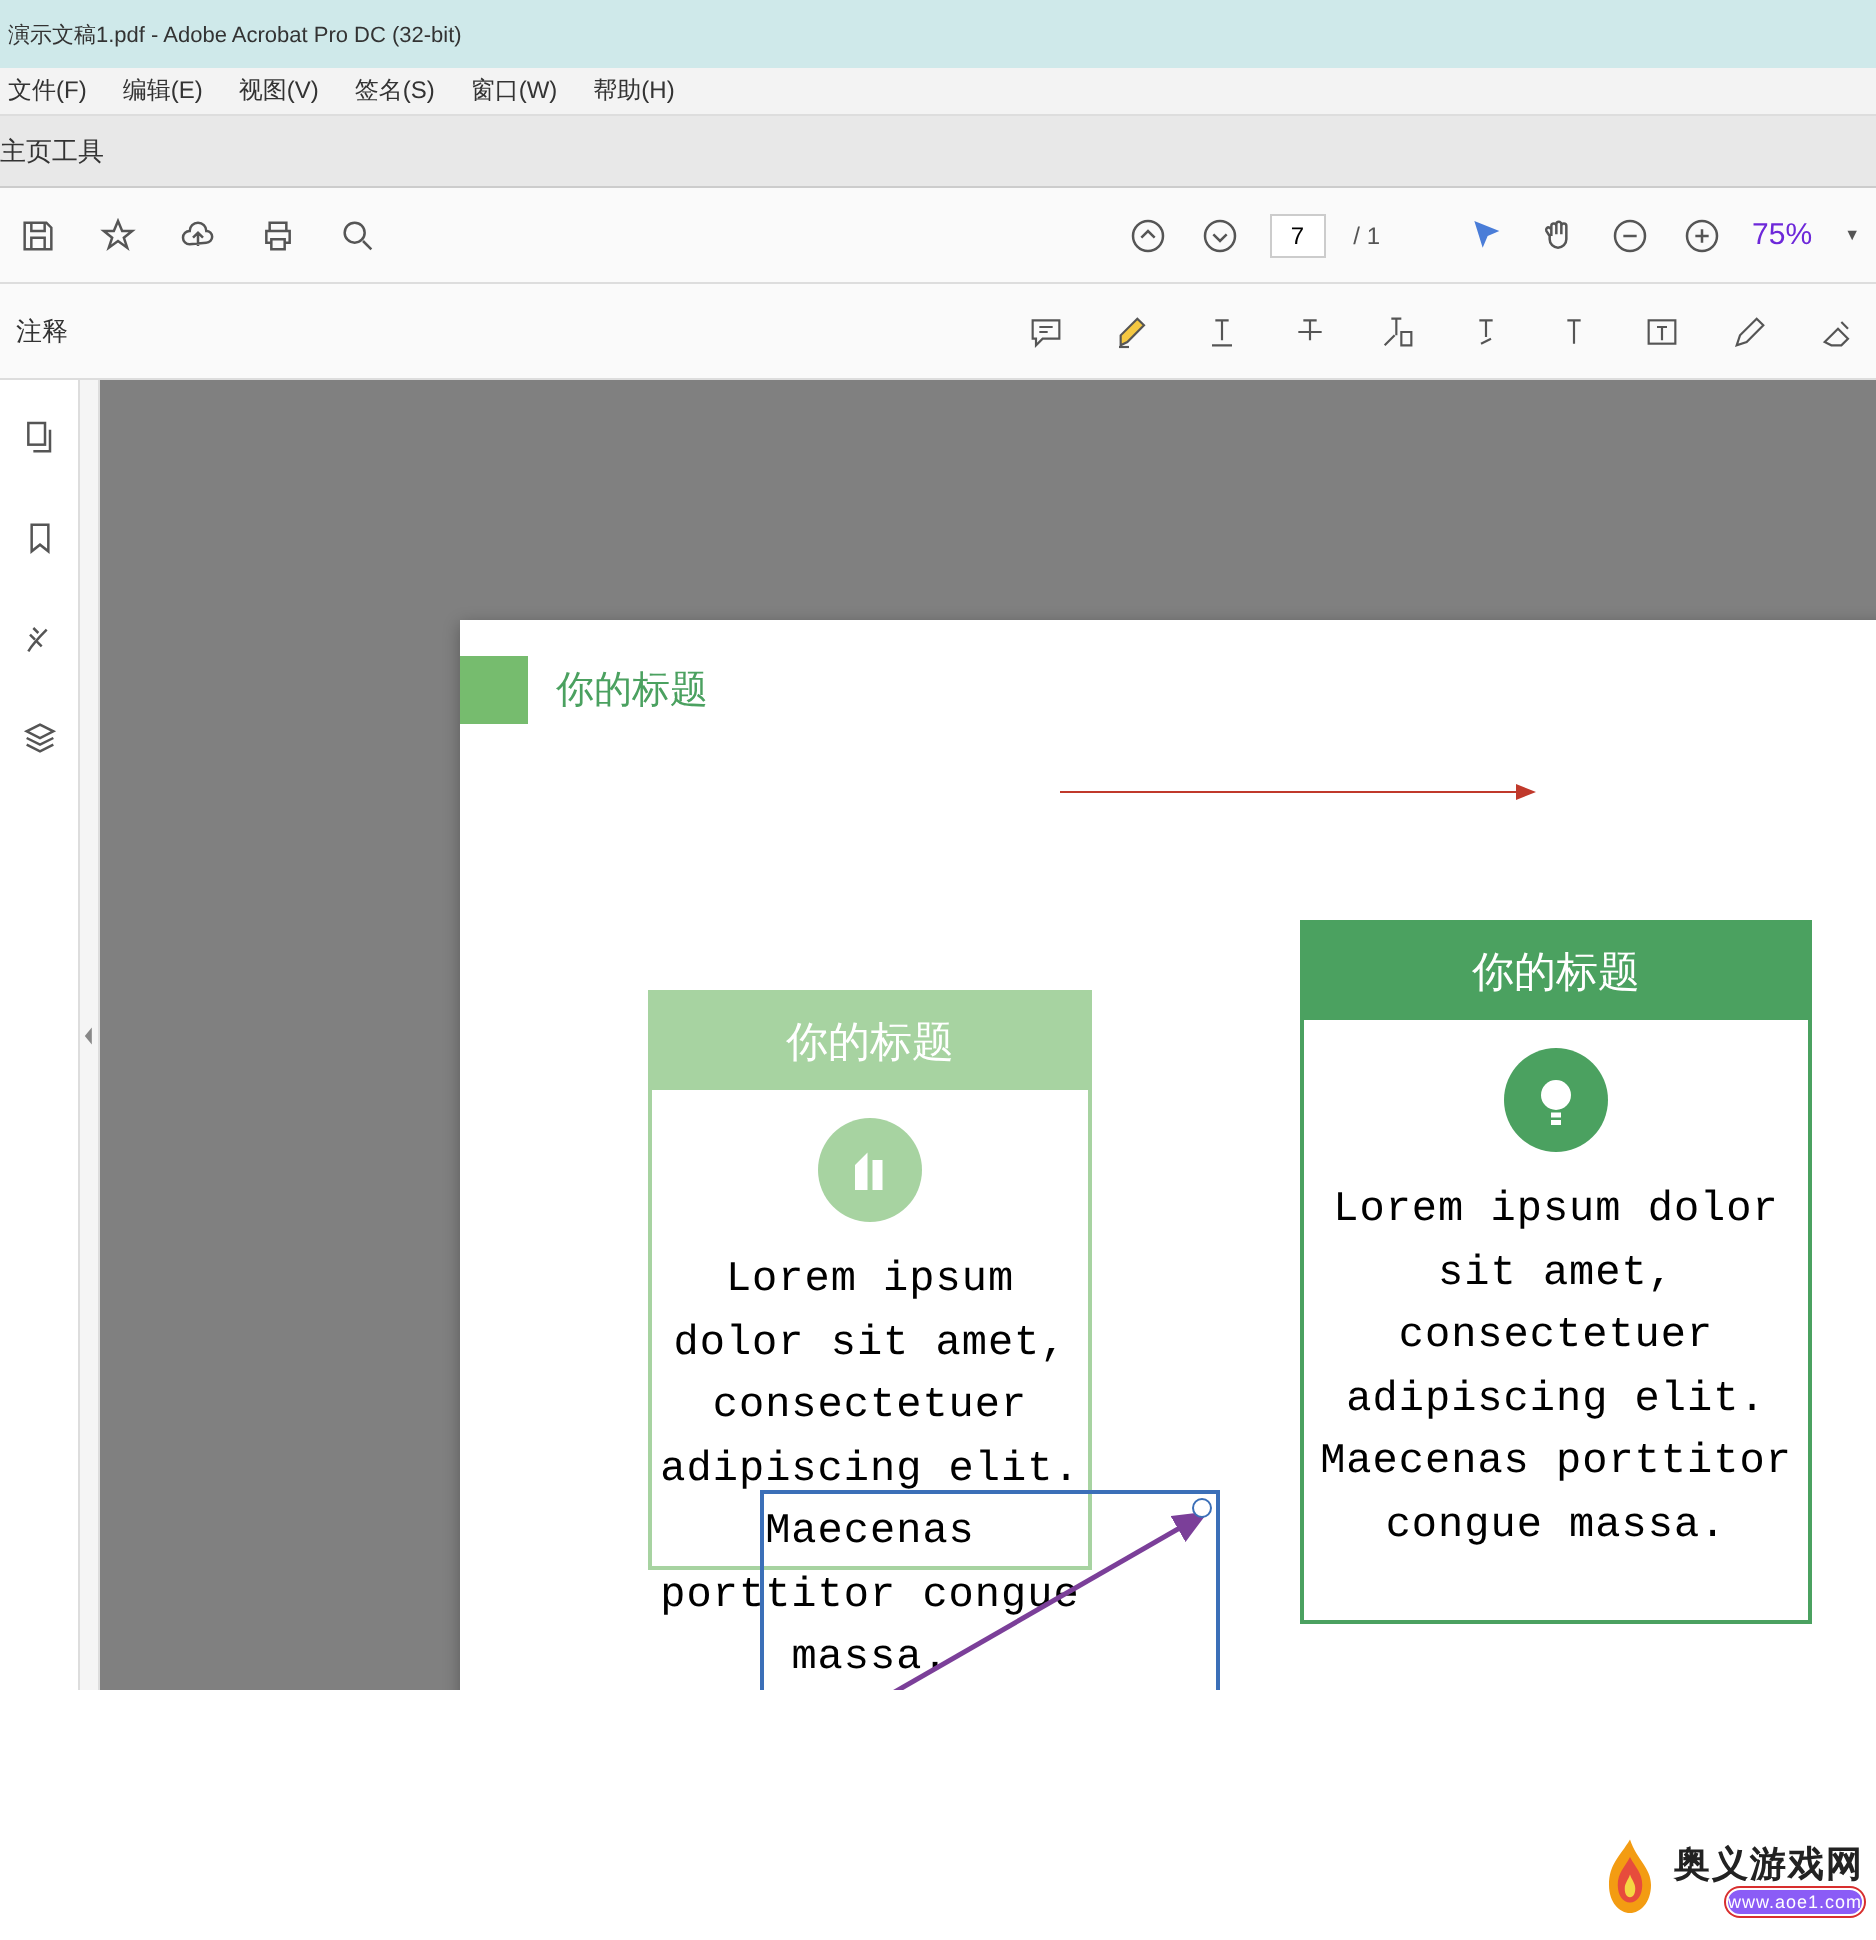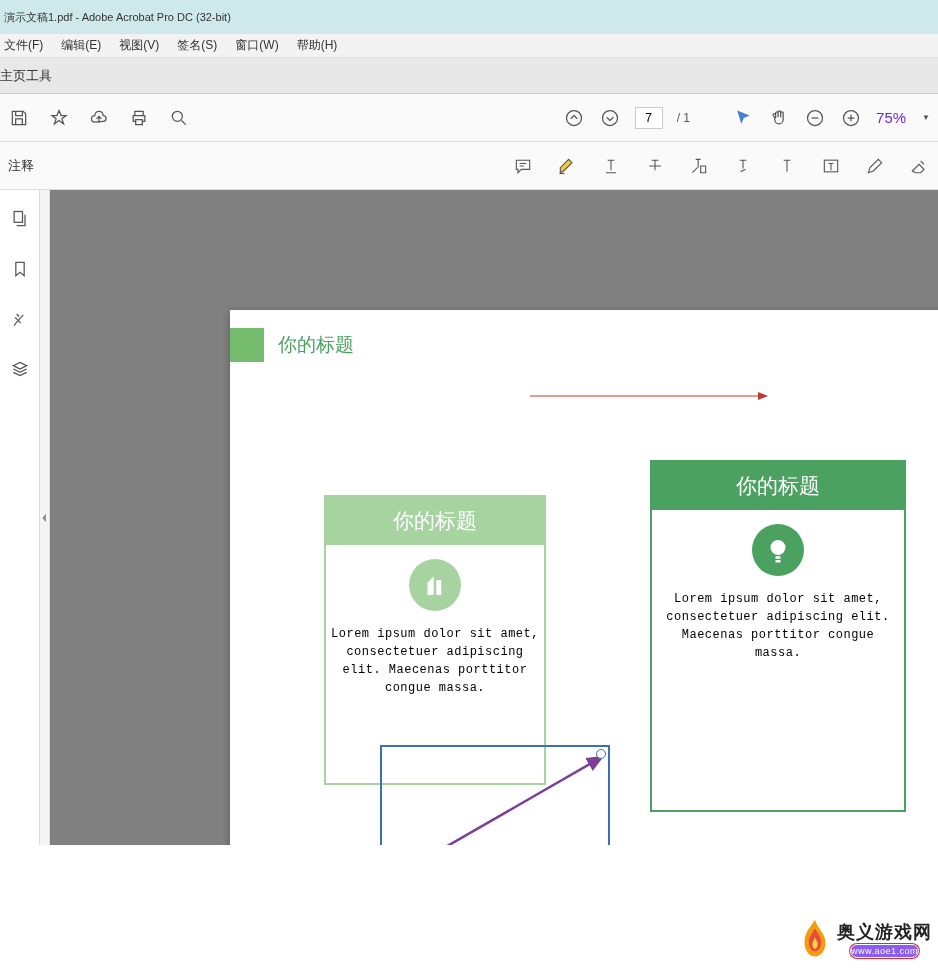--- a/index.html
+++ b/index.html
@@ -42,28 +42,28 @@
 .card1{left:94px;top:185px;width:222px;height:290px;border-color:#a7d3a1}
 .card2{left:420px;top:150px;width:256px;height:352px;border-color:#4ba160}
 .card-head{text-align:center;color:#fff;padding:10px 0;font-size:21px}
 .card1 .card-head{background:#a7d3a1}
 .card2 .card-head{background:#4ba160}
 .card-icon{display:flex;justify-content:center;margin:14px 0}
 .card-icon .circ{width:52px;height:52px;border-radius:50%;display:flex;align-items:center;justify-content:center}
 .card1 .circ{background:#a7d3a1}
 .card2 .circ{background:#4ba160}
 .circ svg{width:30px;height:30px;fill:#fff}
-.card-body{padding:0 4px;text-align:center;font-size:12px;line-height:1.5;font-family:"Courier New",monospace;letter-spacing:0.5px}
+.card-body{padding:0 4px;text-align:center;font-size:21px;line-height:1.5;font-family:"Courier New",monospace;letter-spacing:0.5px}
 .annot-box{position:absolute;left:150px;top:435px;width:230px;height:140px;border:2px solid #3b6fb8;background:transparent}
 .annot-line{position:absolute}
 .annot-line line{stroke:#7b3f99;stroke-width:2.5}
 .annot-handle{position:absolute;width:10px;height:10px;border:1.5px solid #3b6fb8;border-radius:50%;background:#fff}
 .watermark{position:absolute;right:6px;bottom:10px;display:flex;align-items:center;gap:4px}
 .wm-flame{width:36px;height:42px}
-.wm-txt{display:flex;flex-direction:column;align-items:center}
+.wm-txt{display:flex;flex-direction:column;align-items:flex-end}
 .wm-cn{font-size:18px;font-weight:700;color:#222;letter-spacing:1px}
 .wm-pill{background:#8b5cf6;border-radius:10px;padding:1px 0;font-size:9px;color:#fff;letter-spacing:0.5px;border:1px solid #fff;box-shadow:0 0 0 1px #d82e2e}
 </style>
 </head>
 <body>
 
 <div class="titlebar">
   <span>演示文稿1.pdf - Adobe Acrobat Pro DC (32-bit)</span>
 </div>
 

